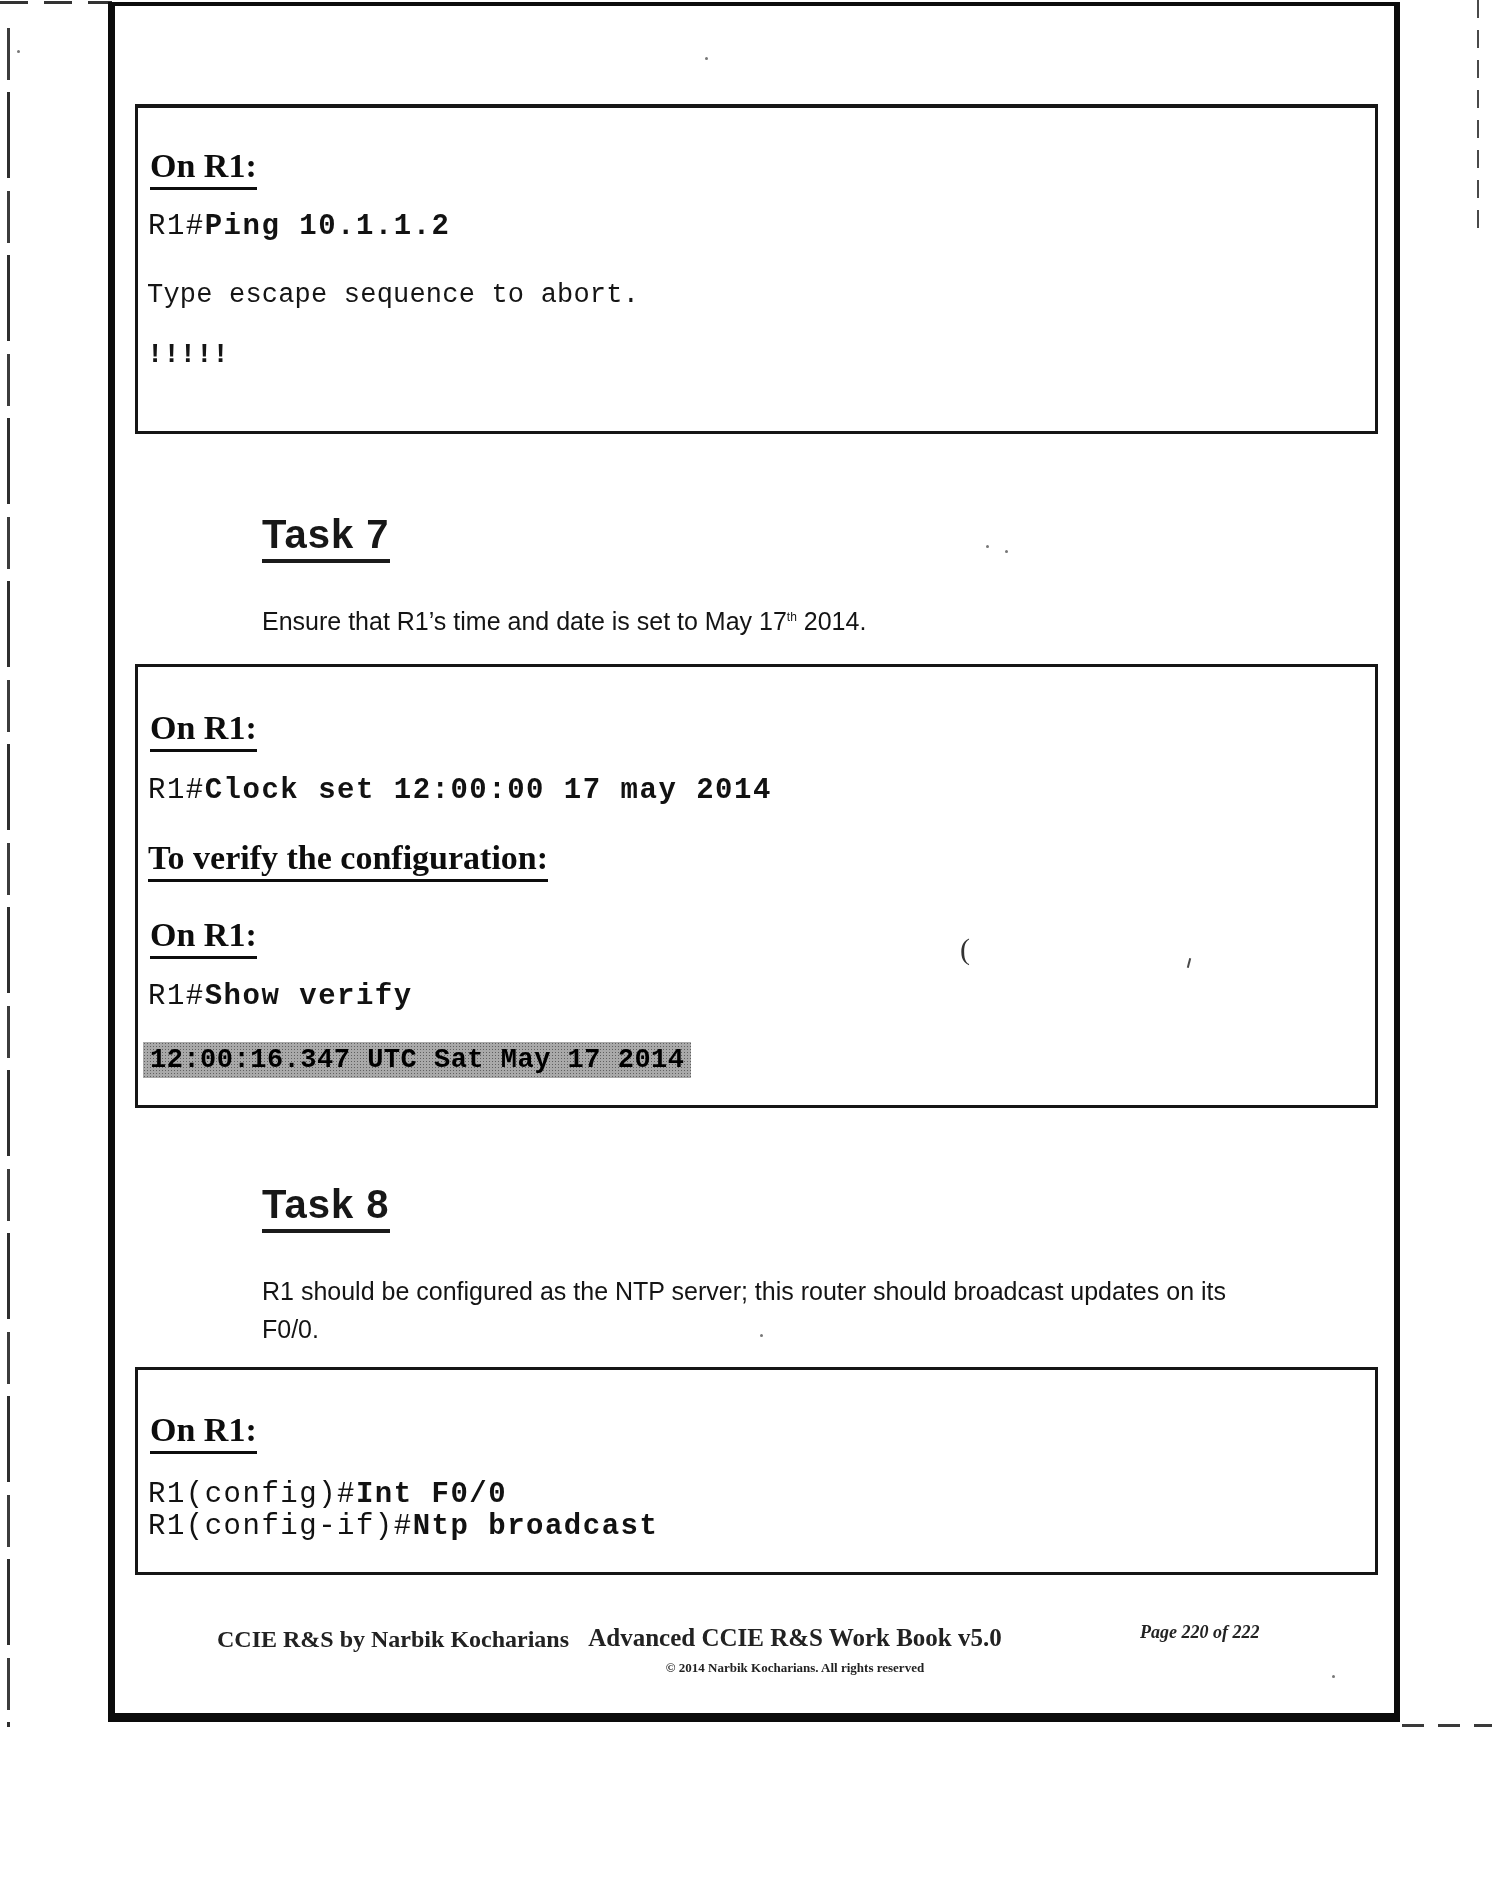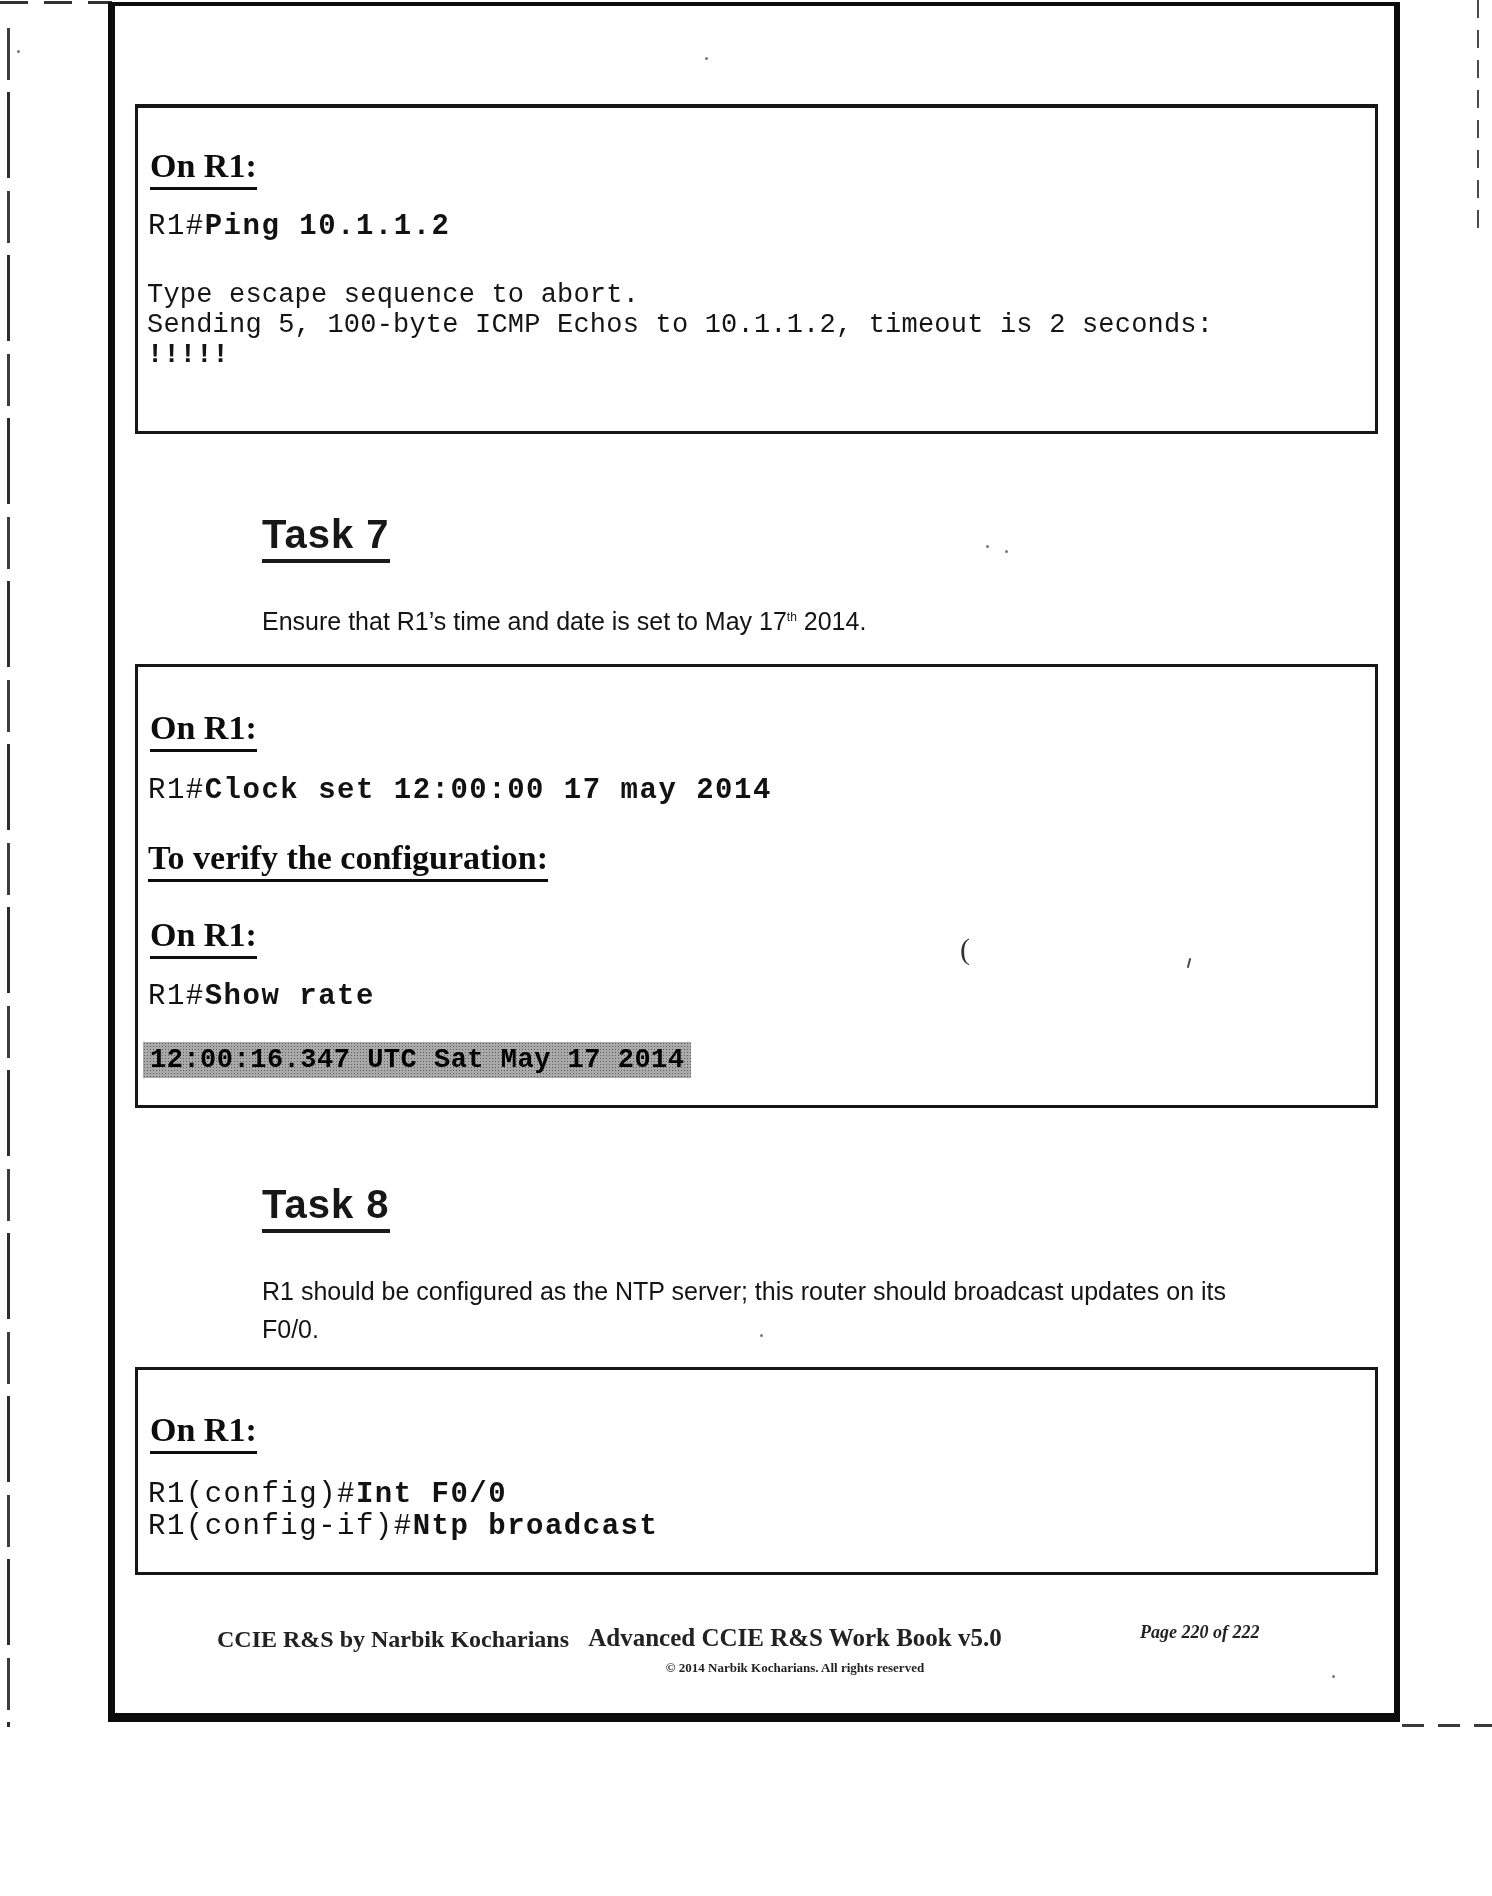--- a/index.html
+++ b/index.html
@@ -86,21 +86,20 @@
 
   <div class="abs answer-box box1"></div>
 
   <div class="abs onr1" style="left:150px;top:146px">
     <span class="ul">On R1:</span>
   </div>
 
   <div class="abs cmd" style="left:148px;top:210px"><span>R1#</span><b>Ping 10.1.1.2</b></div>
 
   <div class="abs code" style="left:147px;top:279px">Type escape sequence to abort.</div>
-  <div class="abs code" style="left:147px;top:309px">Sending 5, 100-byte ICMP Echos to 10.1.1.2, timeout is 2 seconds:</div>
   <div class="abs code bold" style="left:147px;top:339px">!!!!!</div>
 
   <div class="abs task-title" style="left:262px;top:512px">
     <span class="ul">Task 7</span>
   </div>
   <div class="abs task-body" style="left:262px;top:598px"><span>Ensure that R1’s time and date is set to May 17</span><sup>th</sup><span> 2014.</span></div>
 
   <div class="abs answer-box box2"></div>
 
   <div class="abs onr1" style="left:150px;top:708px">
@@ -113,21 +112,21 @@
     <span class="ul">To verify the configuration:</span>
   </div>
 
   <div class="abs onr1" style="left:150px;top:915px">
     <span class="ul">On R1:</span>
   </div>
 
   <div class="abs stray-paren" style="left:960px;top:932px">(</div>
   <div class="abs stray-tick" style="left:1188px;top:958px"></div>
 
-  <div class="abs cmd" style="left:148px;top:980px"><span>R1#</span><b>Show rate</b></div>
+  <div class="abs cmd" style="left:148px;top:980px"><span>R1#</span><b>Show verify</b></div>
 
   <div class="abs hl" style="left:143px;top:1042px">12:00:16.347 UTC Sat May 17 2014</div>
 
   <div class="abs task-title" style="left:262px;top:1182px">
     <span class="ul">Task 8</span>
   </div>
   <div class="abs task-body" style="left:262px;top:1272px;width:1000px">
     <div>R1 should be configured as the NTP server; this router should broadcast updates on its</div>
     <div>F0/0.</div>
   </div>

